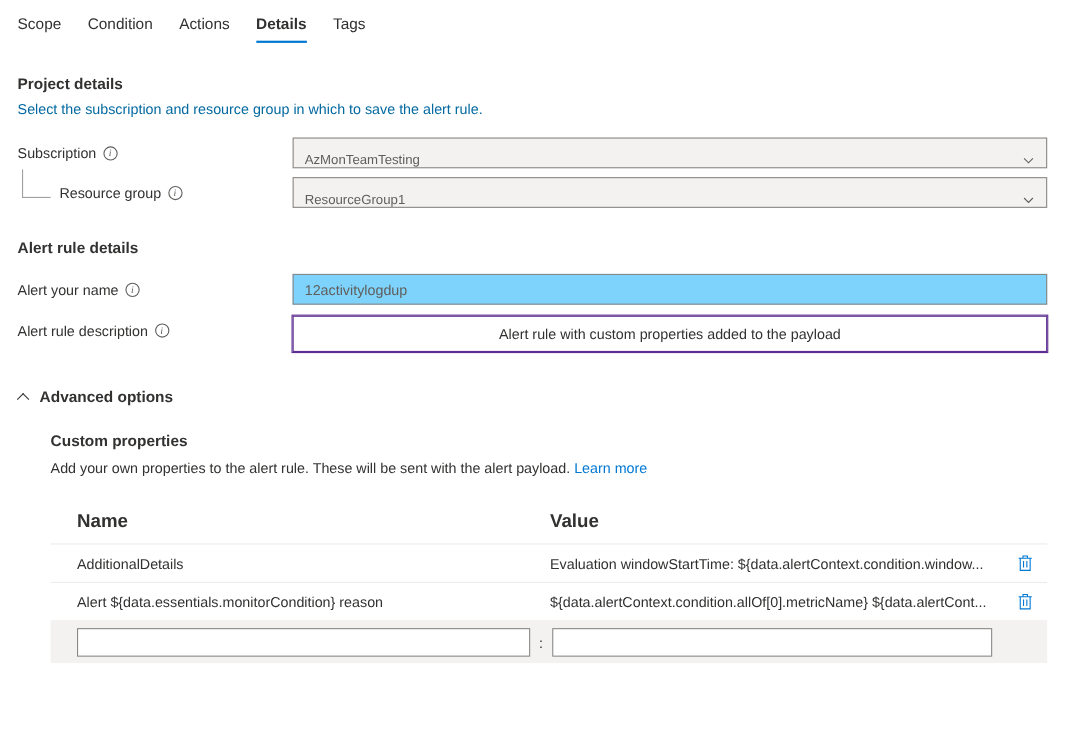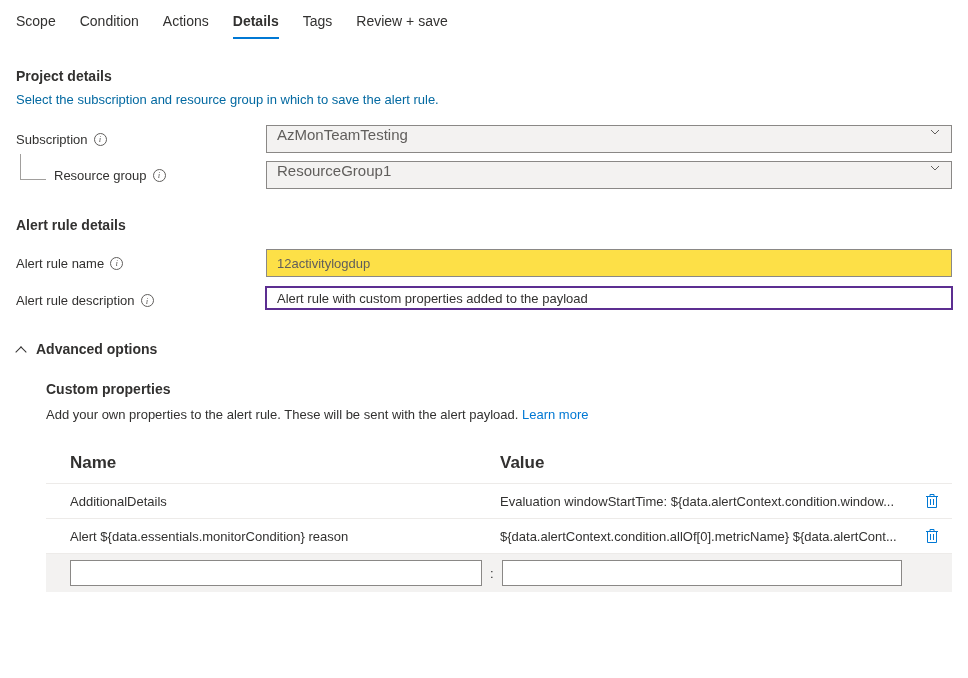--- a/index.html
+++ b/index.html
@@ -95,47 +95,48 @@
       font-family: serif;
       cursor: default;
     }
     .dropdown-field {
       flex: 1;
       height: 28px;
       border: 1px solid #8a8886;
       background: #f3f2f1;
       padding: 0 10px;
       display: flex;
-      align-items: flex-start;
+      align-items: flex-end;
       justify-content: space-between;
       color: #605e5c;
-      font-size: 15px;
+      font-size: 12px;
     }
     .dropdown-field .chevron {
       color: #605e5c;
     }
     .text-input-disabled {
       flex: 1;
       height: 28px;
       border: 1px solid #8a8886;
-      background: #fde047;
+      background: #7dd3fc;
       padding: 0 10px;
       display: flex;
       align-items: center;
       color: #605e5c;
       font-size: 13px;
     }
     .text-input {
       flex: 1;
-      height: 22px;
+      height: 33px;
       border: 1px solid #8a8886;
       padding: 6px 10px;
       font-size: 13px;
       color: #323130;
       font-family: inherit;
+      text-align: center;
     }
     .text-input.focused {
       border: 1px solid #5c2e91;
       outline: 1px solid #5c2e91;
     }
     .advanced-toggle {
       display: flex;
       align-items: center;
       gap: 10px;
       margin-top: 32px;
@@ -257,21 +258,20 @@
   </style>
 </head>
 <body>
 
 <div class="tabs">
   <div class="tab">Scope</div>
   <div class="tab">Condition</div>
   <div class="tab">Actions</div>
   <div class="tab active">Details</div>
   <div class="tab">Tags</div>
-  <div class="tab">Review + save</div>
 </div>
 
 <div class="section-title">Project details</div>
 <div class="section-desc">Select the subscription and resource group in which to save the alert rule.</div>
 
 <div class="form-row">
   <div class="form-label">
     <span>Subscription</span>
     <span class="info-icon">i</span>
   </div>
@@ -294,21 +294,21 @@
     <svg class="chevron-down-svg chevron" viewBox="0 0 12 12">
         <path d="M2 4 L6 8 L10 4" fill="none" stroke="#605e5c" stroke-width="1"></path>
       </svg>
   </div>
 </div>
 
 <div class="section-title">Alert rule details</div>
 
 <div class="form-row" style="margin-top:16px;">
   <div class="form-label">
-    <span>Alert rule name</span>
+    <span>Alert your name</span>
     <span class="info-icon">i</span>
   </div>
   <div class="text-input-disabled">
     <span>12activitylogdup</span>
   </div>
 </div>
 
 <div class="form-row" style="margin-top:10px; align-items:flex-start;">
   <div class="form-label" style="padding-top:6px;">
     <span>Alert rule description</span>

